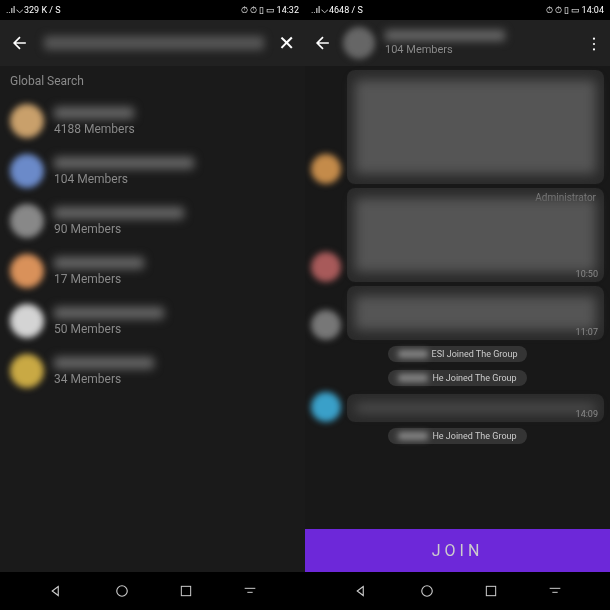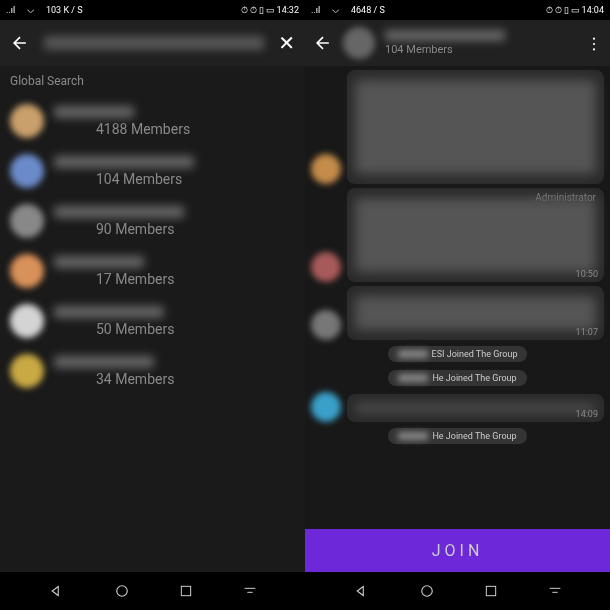--- a/index.html
+++ b/index.html
@@ -1,33 +1,33 @@
 <!DOCTYPE html>
 <html><head>
 <meta charset="utf-8">
 <style>
 * { margin: 0; padding: 0; box-sizing: border-box; }
 body { width: 610px; height: 610px; background: #000; font-family: Roboto, Arial, sans-serif; display: flex; flex-direction: column; overflow: hidden; }
 .screens { display: flex; flex: 1; }
 .screen { width: 305px; background: #1a1a1a; display: flex; flex-direction: column; position: relative; }
 .screen.right { background: #181818; }
 .status-bar { height: 20px; background: #000; color: #fff; font-size: 9px; display: flex; align-items: center; padding: 0 6px; justify-content: space-between; }
-.status-left, .status-right { display: flex; align-items: center; gap: 12px; }
+.status-left, .status-right { display: flex; align-items: center; gap: 1px; }
 .status-right { gap: 2px; }
 .header { height: 46px; display: flex; align-items: center; padding: 0 10px; gap: 14px; background: #212121; }
 .back-arrow { color: #fff; }
 .search-text { flex: 1; height: 14px; width: 80px; background: #555; border-radius: 3px; filter: blur(4px); }
 .close-x { color: #fff; font-size: 20px; }
 .section-label { color: #8a8a8a; font-size: 12px; padding: 8px 10px; }
 .results { flex: 1; overflow: hidden; }
 .result-item { display: flex; align-items: center; padding: 6px 10px; gap: 10px; height: 50px; }
 .avatar { width: 34px; height: 34px; border-radius: 50%; flex-shrink: 0; filter: blur(3px); }
 .result-content { flex: 1; display: flex; flex-direction: column; gap: 3px; }
 .result-title { height: 12px; border-radius: 3px; filter: blur(5px); }
-.result-members { color: #8a8a8a; font-size: 14px; margin-left: 42px; }
+.result-members { color: #8a8a8a; font-size: 12px; }
 .chat-header { height: 46px; display: flex; align-items: center; padding: 0 8px; gap: 10px; background: #212121; }
 .chat-avatar { width: 32px; height: 32px; border-radius: 50%; background: #666; filter: blur(3px); }
 .chat-title-wrap { flex: 1; display: flex; flex-direction: column; gap: 2px; }
 .chat-title-blur { height: 11px; width: 120px; background: #666; filter: blur(4px); border-radius: 2px; }
 .chat-subtitle { color: #8a8a8a; font-size: 11px; }
 .menu-dots { color: #fff; font-size: 16px; letter-spacing: -1px; transform: rotate(90deg); }
 .messages { flex: 1; padding: 4px 6px; overflow: hidden; display: flex; flex-direction: column; gap: 4px; }
 .msg-row { display: flex; align-items: flex-end; gap: 6px; }
 .msg-avatar { width: 30px; height: 30px; border-radius: 50%; flex-shrink: 0; filter: blur(3px); }
 .msg-bubble { background: #2a2a2a; border-radius: 8px; padding: 10px 8px; position: relative; flex: 1; filter: blur(0); }
@@ -45,21 +45,21 @@
 </head>
 <body>
 
 <div class="screens">
 
   <div class="screen left">
     <div class="status-bar">
       <div class="status-left">
         <span>..ıl</span>
         <span>⌵</span>
-        <span>103 K / S</span>
+        <span>329 K / S</span>
       </div>
       <div class="status-right">
         <span>⏱</span>
         <span>⏱</span>
         <span>▯</span>
         <span>▭</span>
         <span>14:32</span>
       </div>
     </div>
     <div class="header">

